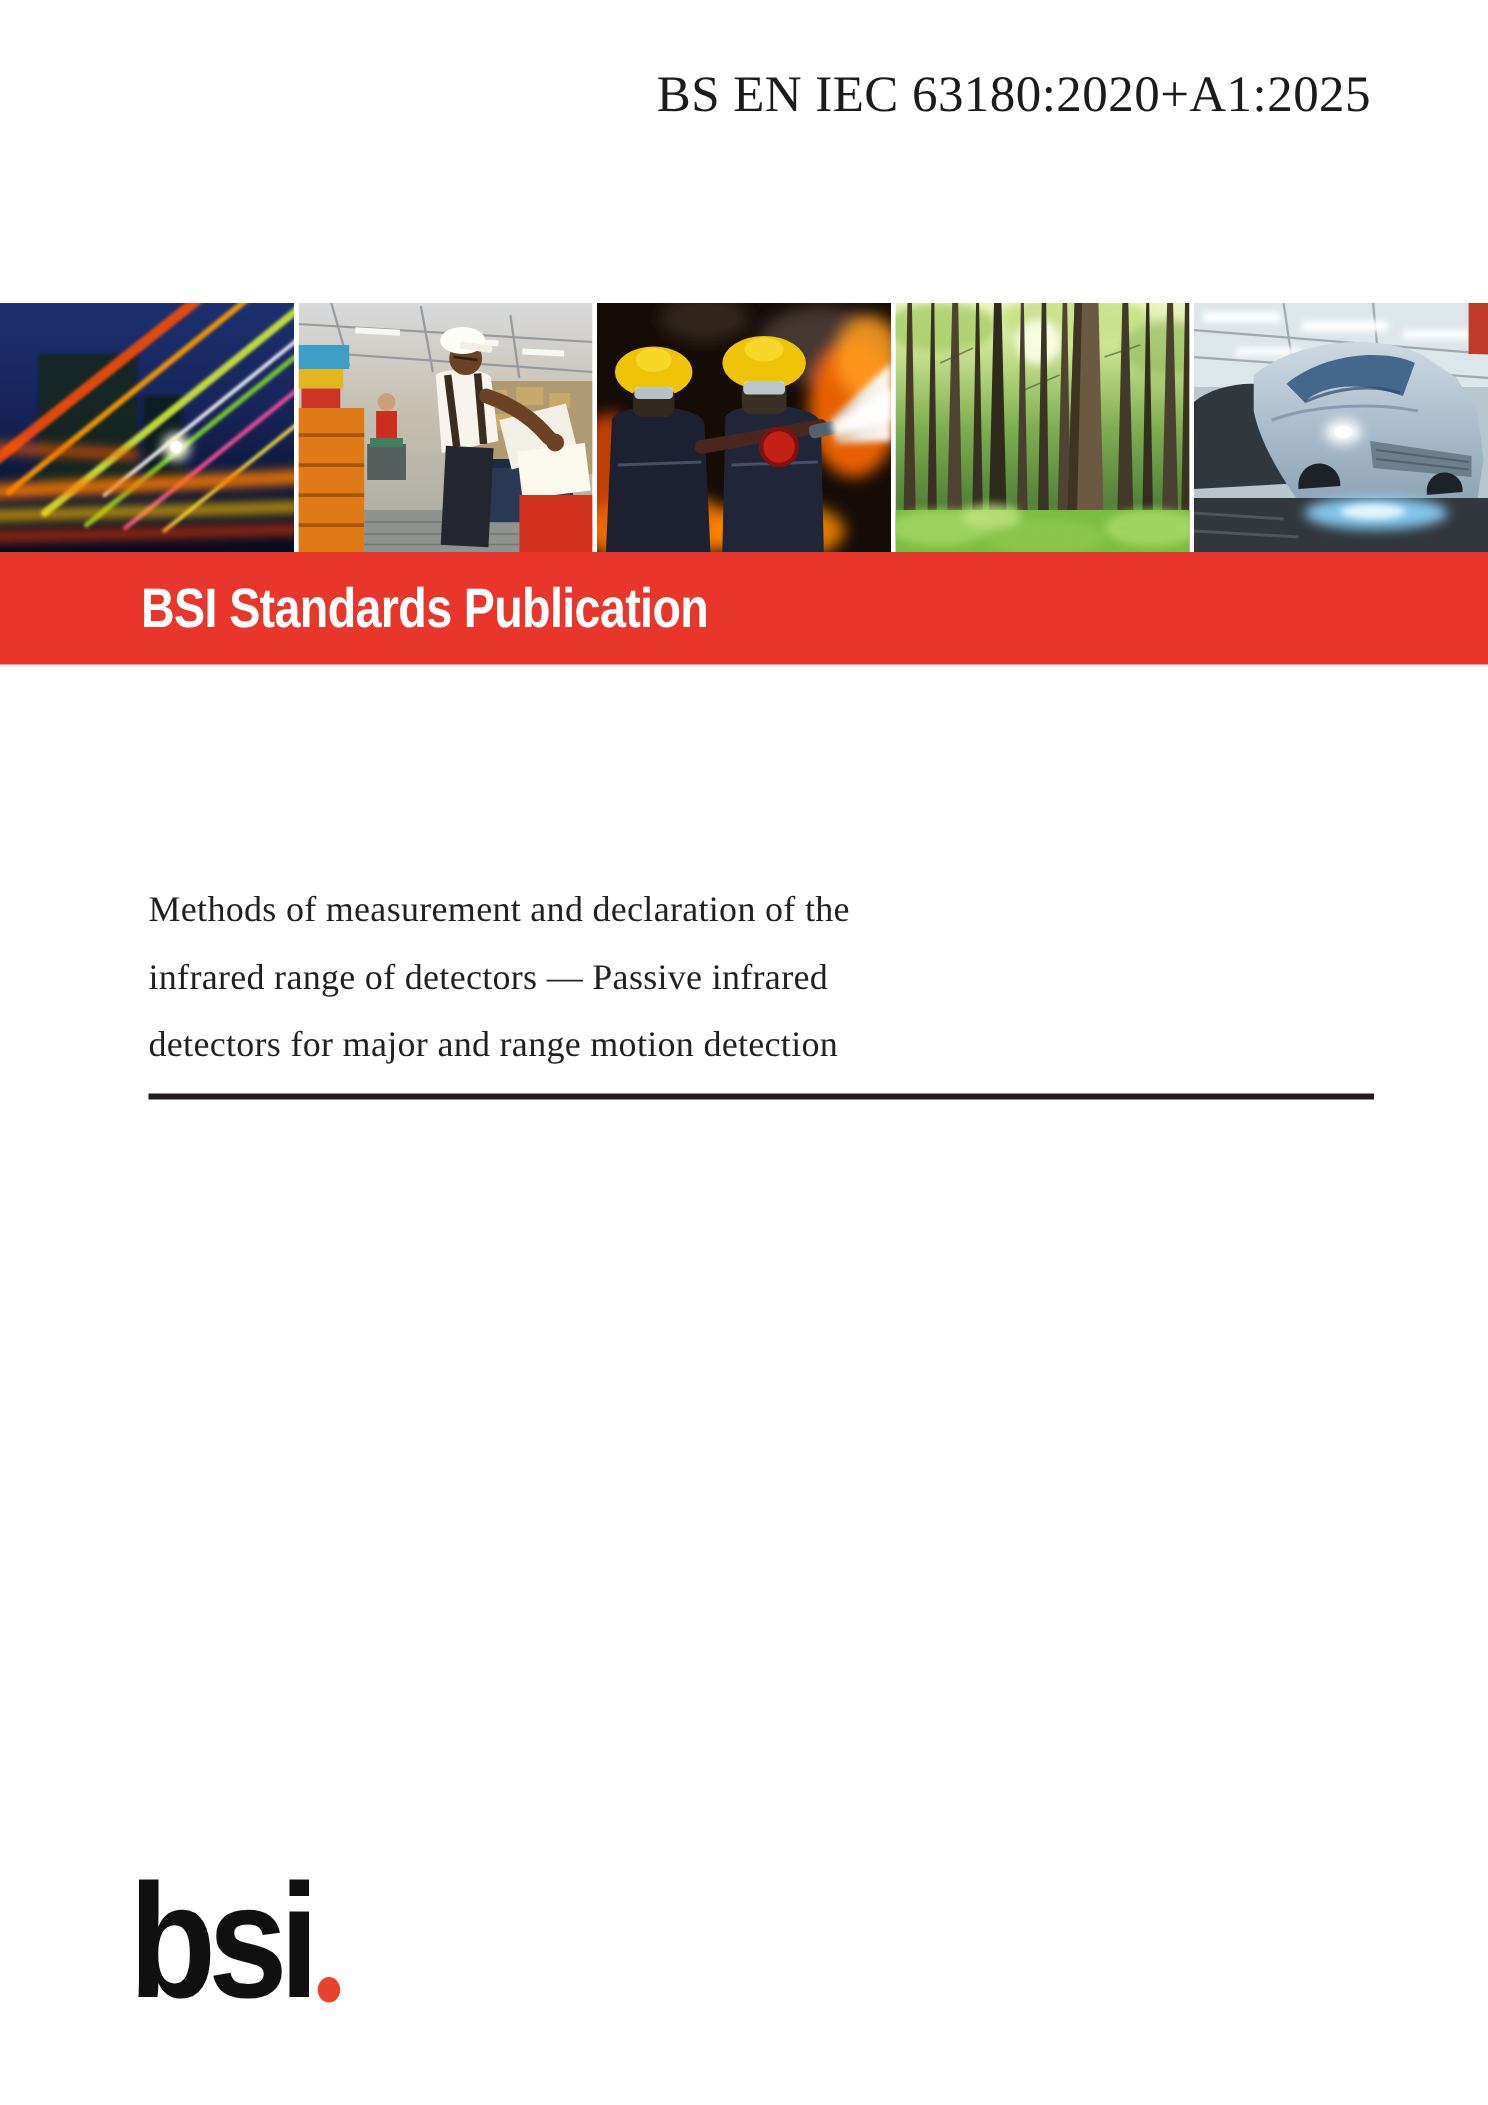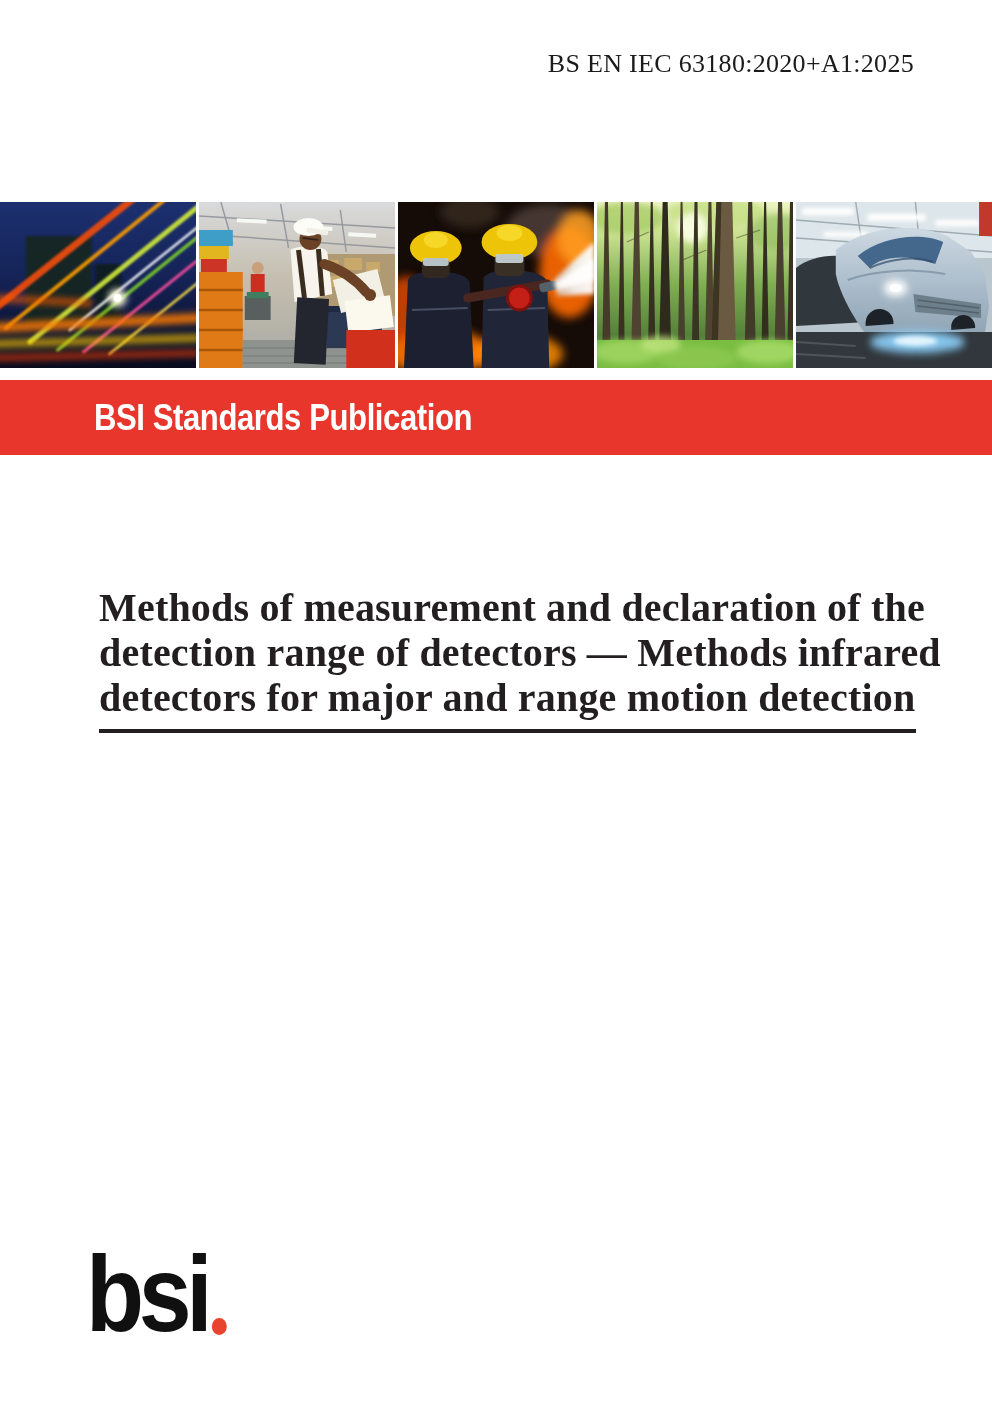--- a/index.html
+++ b/index.html
@@ -12,21 +12,21 @@
     font-family: "Liberation Sans", sans-serif;
   }
   * { box-sizing: border-box; }
 
   
   .standard-number {
     position: absolute;
     top: 44px;
     right: 78px;
     font-family: "Liberation Serif", serif;
-    font-size: 26px;
+    font-size: 34px;
     line-height: 40px;
     color: #1b1b1b;
     letter-spacing: 0.3px;
     white-space: nowrap;
   }
 
   
   .photo-strip {
     position: absolute;
     top: 202px;
@@ -47,21 +47,20 @@
   
   .banner {
     position: absolute;
     top: 368px;
     left: 0;
     width: 992px;
     height: 75px;
     background: #E9362C;
     display: flex;
     align-items: center;
-    margin-top: 12px;
   }
   .banner-label {
     margin-left: 94px;
     color: #ffffff;
     font-size: 37px;
     font-weight: 600;
     letter-spacing: -0.5px;
     transform: scaleX(0.84);
     transform-origin: 0 50%;
     white-space: nowrap;
@@ -69,22 +68,22 @@
 
   
   .title-block {
     position: absolute;
     left: 99px;
     top: 585px;
     width: 817px;
   }
   .title-line {
     font-family: "Liberation Serif", serif;
-    font-weight: bold;
-    font-size: 40px;
+    font-weight: normal;
+    font-size: 24px;
     line-height: 45px;
     color: #231f20;
     letter-spacing: 0.2px;
     white-space: nowrap;
   }
   .title-rule {
     margin-top: 9px;
     height: 4px;
     background: #231f20;
   }
@@ -386,21 +385,21 @@
     <ellipse cx="120" cy="139" rx="22" ry="5" fill="#e8f8ff" opacity="0.95" filter="url(#p5b1)"></ellipse>
   </svg>
 </div>
 
 <div class="banner">
   <span class="banner-label">BSI Standards Publication</span>
 </div>
 
 <div class="title-block">
   <div class="title-line">Methods of measurement and declaration of the</div>
-  <div class="title-line">detection range of detectors — Methods infrared</div>
+  <div class="title-line">infrared range of detectors — Passive infrared</div>
   <div class="title-line">detectors for major and range motion detection</div>
   <div class="title-rule"></div>
 </div>
 
 <div class="logo">
   <span class="logo-text">bsi</span>
   <span class="logo-dot"></span>
 </div>
 
 </body></html>

